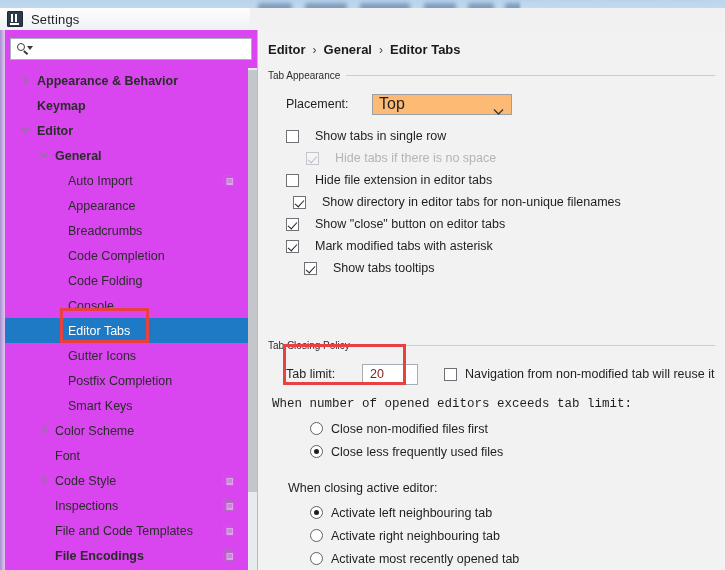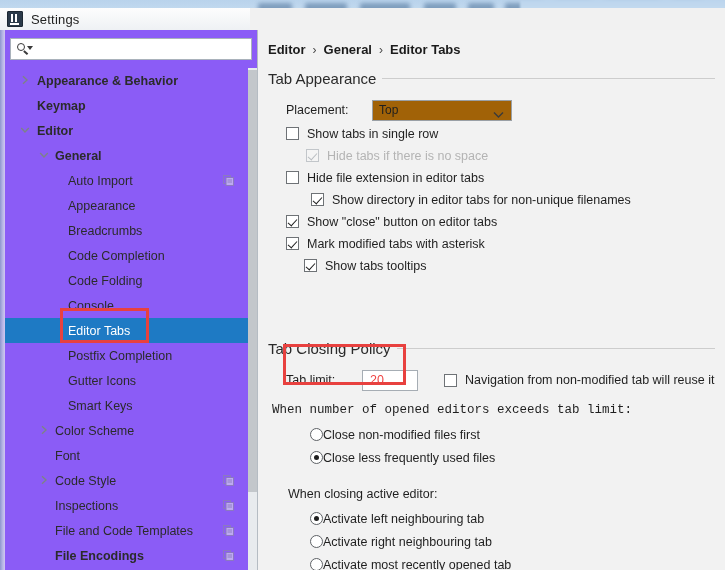--- a/index.html
+++ b/index.html
@@ -63,21 +63,21 @@
 
   
   .body{
     position:absolute;left:0;top:22px;width:725px;height:540px;
     background:#ffffff;
   }
 
   
   .left-pane{
     position:absolute;left:0;top:0;width:293px;height:540px;
-    background:#8b5cf6;
+    background:#d946ef;
     box-sizing:border-box;
   }
   .left-edge{
     position:absolute;left:0;top:0;width:5px;height:540px;
     background:linear-gradient(90deg,#8fa8c0,#c6d4e2 55%,#e8ebee);
     opacity:.75;
   }
   .search-wrap{
     position:absolute;left:10px;top:8px;width:242px;height:22px;
     background:#ffffff;border:1px solid #a9b2bb;box-sizing:border-box;
@@ -152,69 +152,69 @@
     position:absolute;left:10px;top:12px;font-size:13px;font-weight:bold;color:#1b1b1b;
     display:flex;align-items:center;gap:7px;
   }
   .breadcrumb .sep{color:#4a4a4a;font-weight:normal;font-size:12px;}
 
   .group{
     position:absolute;left:10px;width:447px;
   }
   .group-title{
     position:relative;display:flex;align-items:center;gap:6px;
-    font-size:15px;color:#2b2b2b;
+    font-size:10px;color:#2b2b2b;
   }
   .group-title .rule{
     flex:1;height:1px;background:#cdcdcd;
   }
 
   .ctrl-row{position:relative;display:flex;align-items:center;height:22px;}
 
   .lbl{font-size:12.5px;color:#1f1f1f;}
 
   
   .combo{
-    width:140px;height:21px;border:1px solid #9aa0a6;background:#a16207;
+    width:140px;height:21px;border:1px solid #9aa0a6;background:#fdba74;
     display:flex;align-items:center;box-sizing:border-box;
-    font-size:12px;color:#1f1f1f;padding-left:6px;position:relative;
+    font-size:16px;color:#1f1f1f;padding-left:6px;position:relative;
   }
   .combo .chev{
     position:absolute;right:7px;top:6px;
   }
 
   
   .cb{
     width:13px;height:13px;border:1px solid #6e7276;background:#fff;
     box-sizing:border-box;position:relative;flex:0 0 auto;
   }
   .cb.checked::after{
     content:"";position:absolute;left:3px;top:1px;width:4px;height:8px;
     border:solid #1f1f1f;border-width:0 1.6px 1.6px 0;transform:rotate(42deg);
   }
   .cb.disabled{border-color:#c2c6ca;background:#f4f4f4;}
   .cb.disabled.checked::after{border-color:#b9bdc1;}
-  .cb-row{display:flex;align-items:flex-start;gap:8px;height:22px;}
+  .cb-row{display:flex;align-items:flex-end;gap:16px;height:22px;}
   .cb-row .lbl.dim{color:#b4b4b4;}
 
   
   .rb{
     width:13px;height:13px;border:1px solid #5e6266;border-radius:50%;
     background:#fff;box-sizing:border-box;position:relative;flex:0 0 auto;
   }
   .rb.checked::after{
     content:"";position:absolute;left:3px;top:3px;width:5px;height:5px;
     border-radius:50%;background:#1f1f1f;
   }
-  .rb-row{display:flex;align-items:center;height:23px;}
+  .rb-row{display:flex;align-items:center;gap:8px;height:23px;}
 
   
   .numfield{
     width:56px;height:21px;border:1px solid #a6adb4;background:#fff;
-    box-sizing:border-box;font-size:12.5px;color:#ef4444;
+    box-sizing:border-box;font-size:12.5px;color:#7f1d1d;
     padding-left:7px;line-height:19px;
   }
 
   
   .annot{
     position:absolute;border:3px solid #e8413f;pointer-events:none;
   }
 </style>
 </head>
 <body>
@@ -306,24 +306,24 @@
             <div class="row lvl2">
               <span class="label" style="font-weight: normal;">Code Folding</span>
             </div>
             <div class="row lvl2">
               <span class="label" style="font-weight: normal;">Console</span>
             </div>
             <div class="row lvl2 selected">
               <span class="label" style="font-weight: normal;">Editor Tabs</span>
             </div>
             <div class="row lvl2">
+              <span class="label" style="font-weight: normal;">Gutter Icons</span>
+            </div>
+            <div class="row lvl2">
               <span class="label" style="font-weight: normal;">Postfix Completion</span>
-            </div>
-            <div class="row lvl2">
-              <span class="label" style="font-weight: normal;">Gutter Icons</span>
             </div>
             <div class="row lvl2">
               <span class="label" style="font-weight: normal;">Smart Keys</span>
             </div>
             <div class="row lvl1">
               <span class="arrow">
                 <svg width="12" height="12" viewBox="0 0 12 12">
                   <path d="M4 2.2 L8 6 L4 9.8" fill="none" stroke="#7d8387" stroke-width="1.4"></path>
                 </svg>
               </span>
@@ -410,21 +410,21 @@
                 <span class="lbl">Show tabs in single row</span>
               </div>
               <div class="cb-row" style="margin-left: 38px;">
                 <span class="cb checked disabled"></span>
                 <span class="lbl dim">Hide tabs if there is no space</span>
               </div>
               <div class="cb-row" style="margin-left: 18px;">
                 <span class="cb"></span>
                 <span class="lbl">Hide file extension in editor tabs</span>
               </div>
-              <div class="cb-row" style="margin-left: 18px; padding-left: 25px;">
+              <div class="cb-row" style=" padding-left: 25px;">
                 <span class="cb checked"></span>
                 <span class="lbl">Show directory in editor tabs for non-unique filenames</span>
               </div>
               <div class="cb-row" style="margin-left: 18px;">
                 <span class="cb checked"></span>
                 <span class="lbl">Show "close" button on editor tabs</span>
               </div>
               <div class="cb-row" style="margin-left: 18px;">
                 <span class="cb checked"></span>
                 <span class="lbl">Mark modified tabs with asterisk</span>

